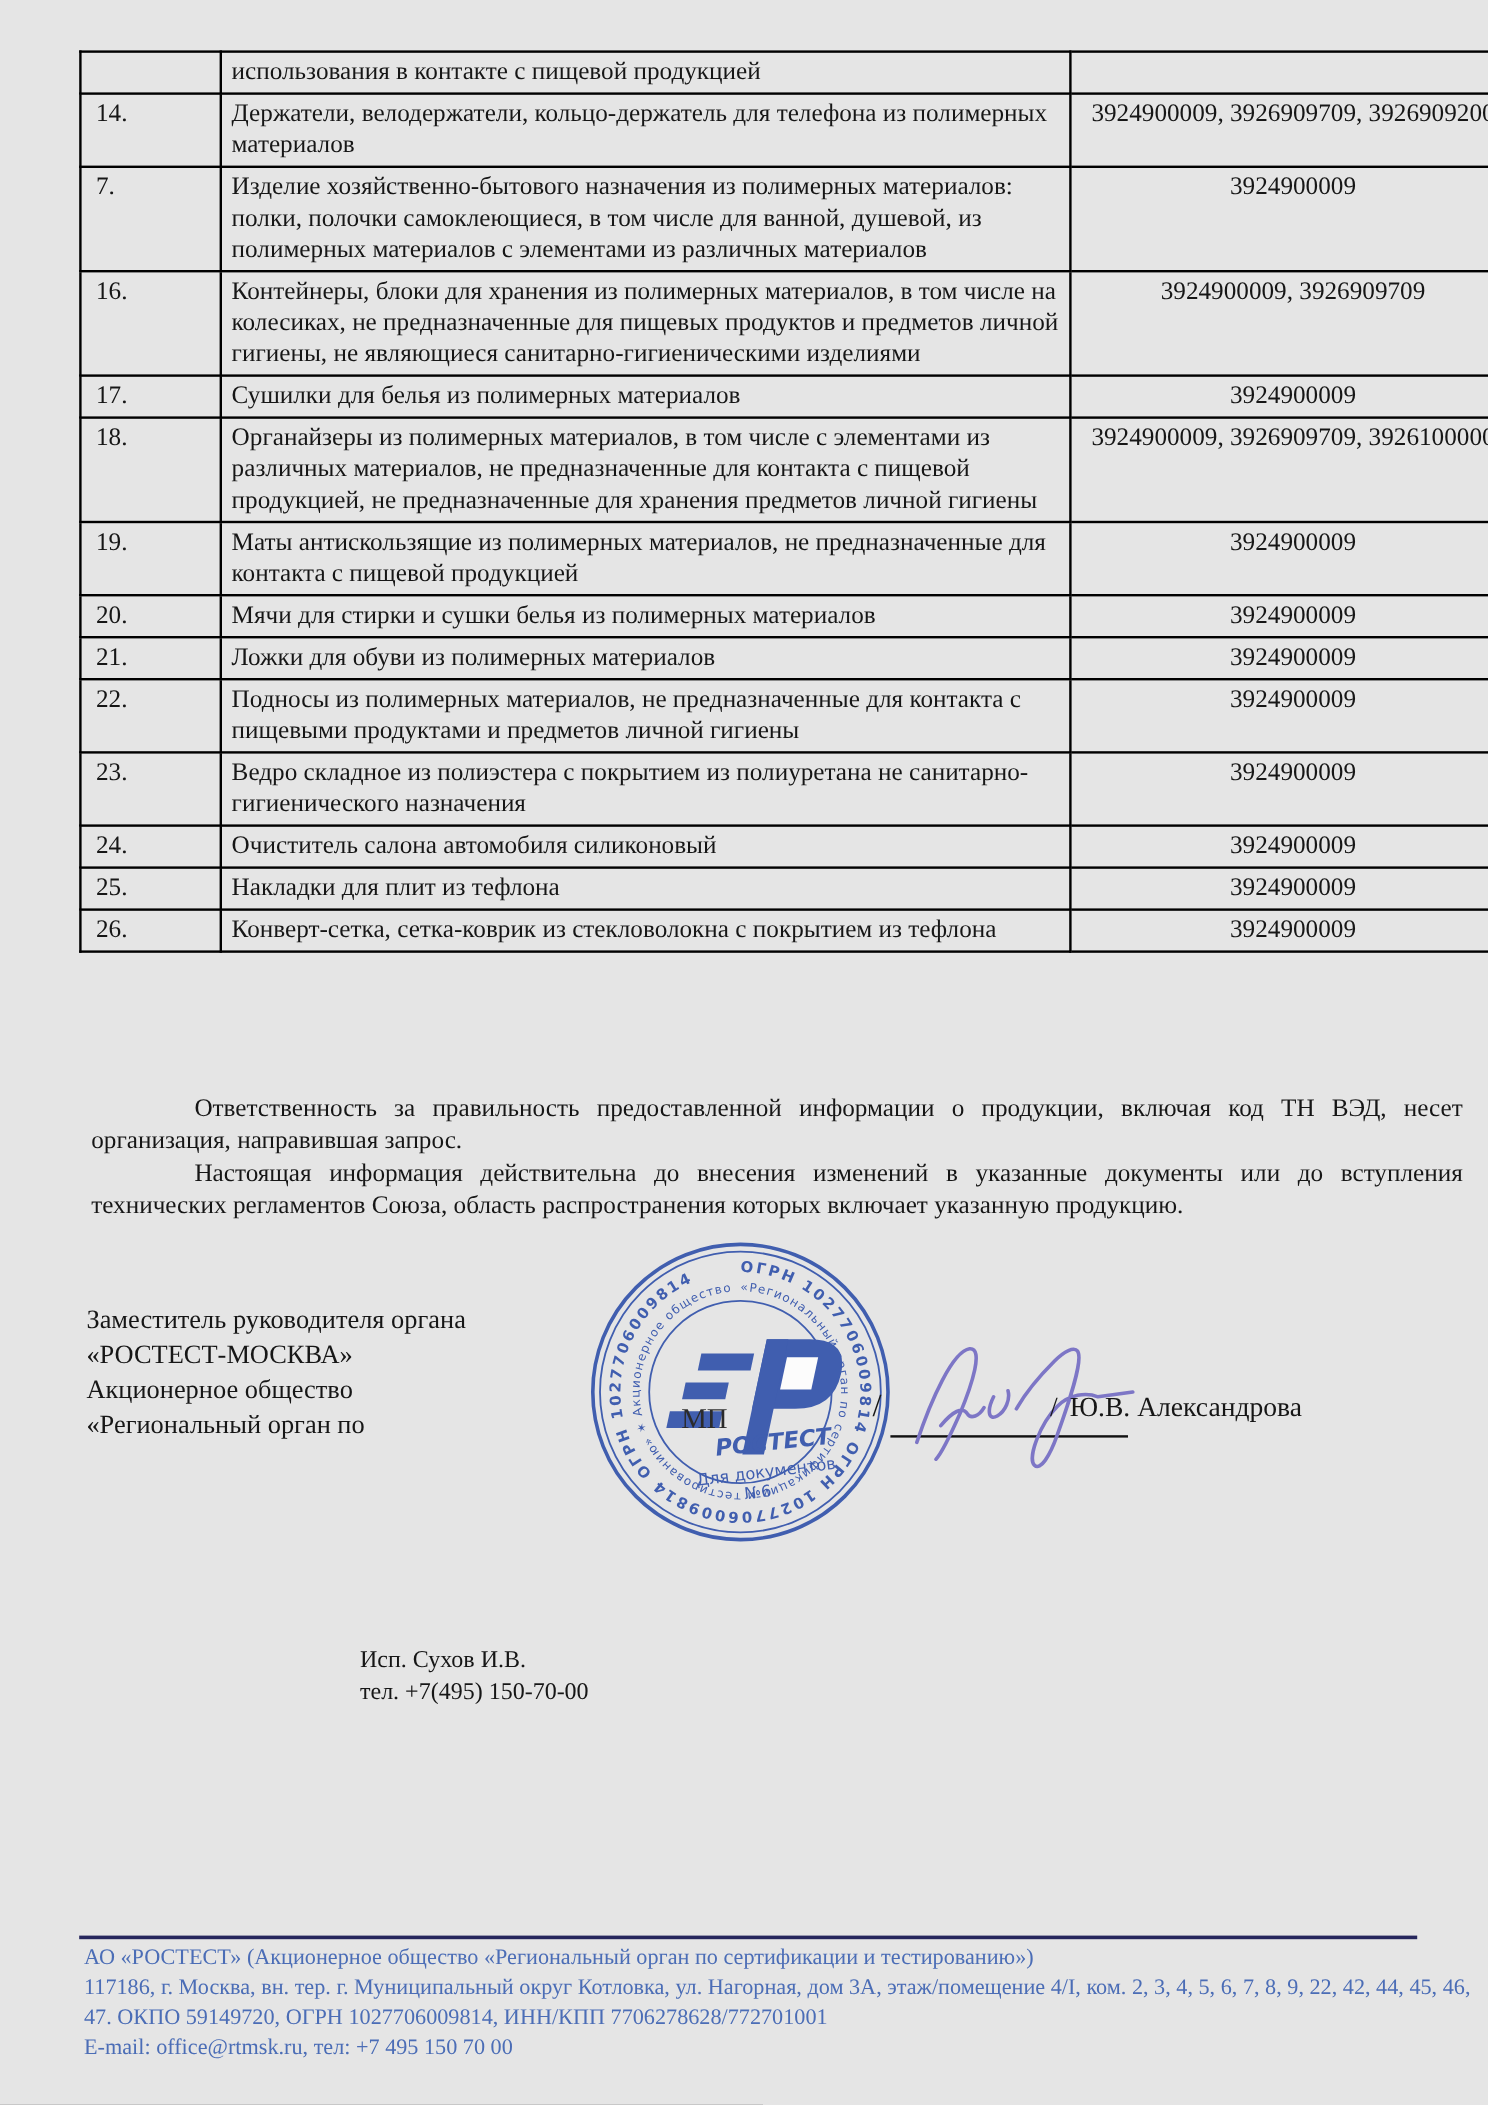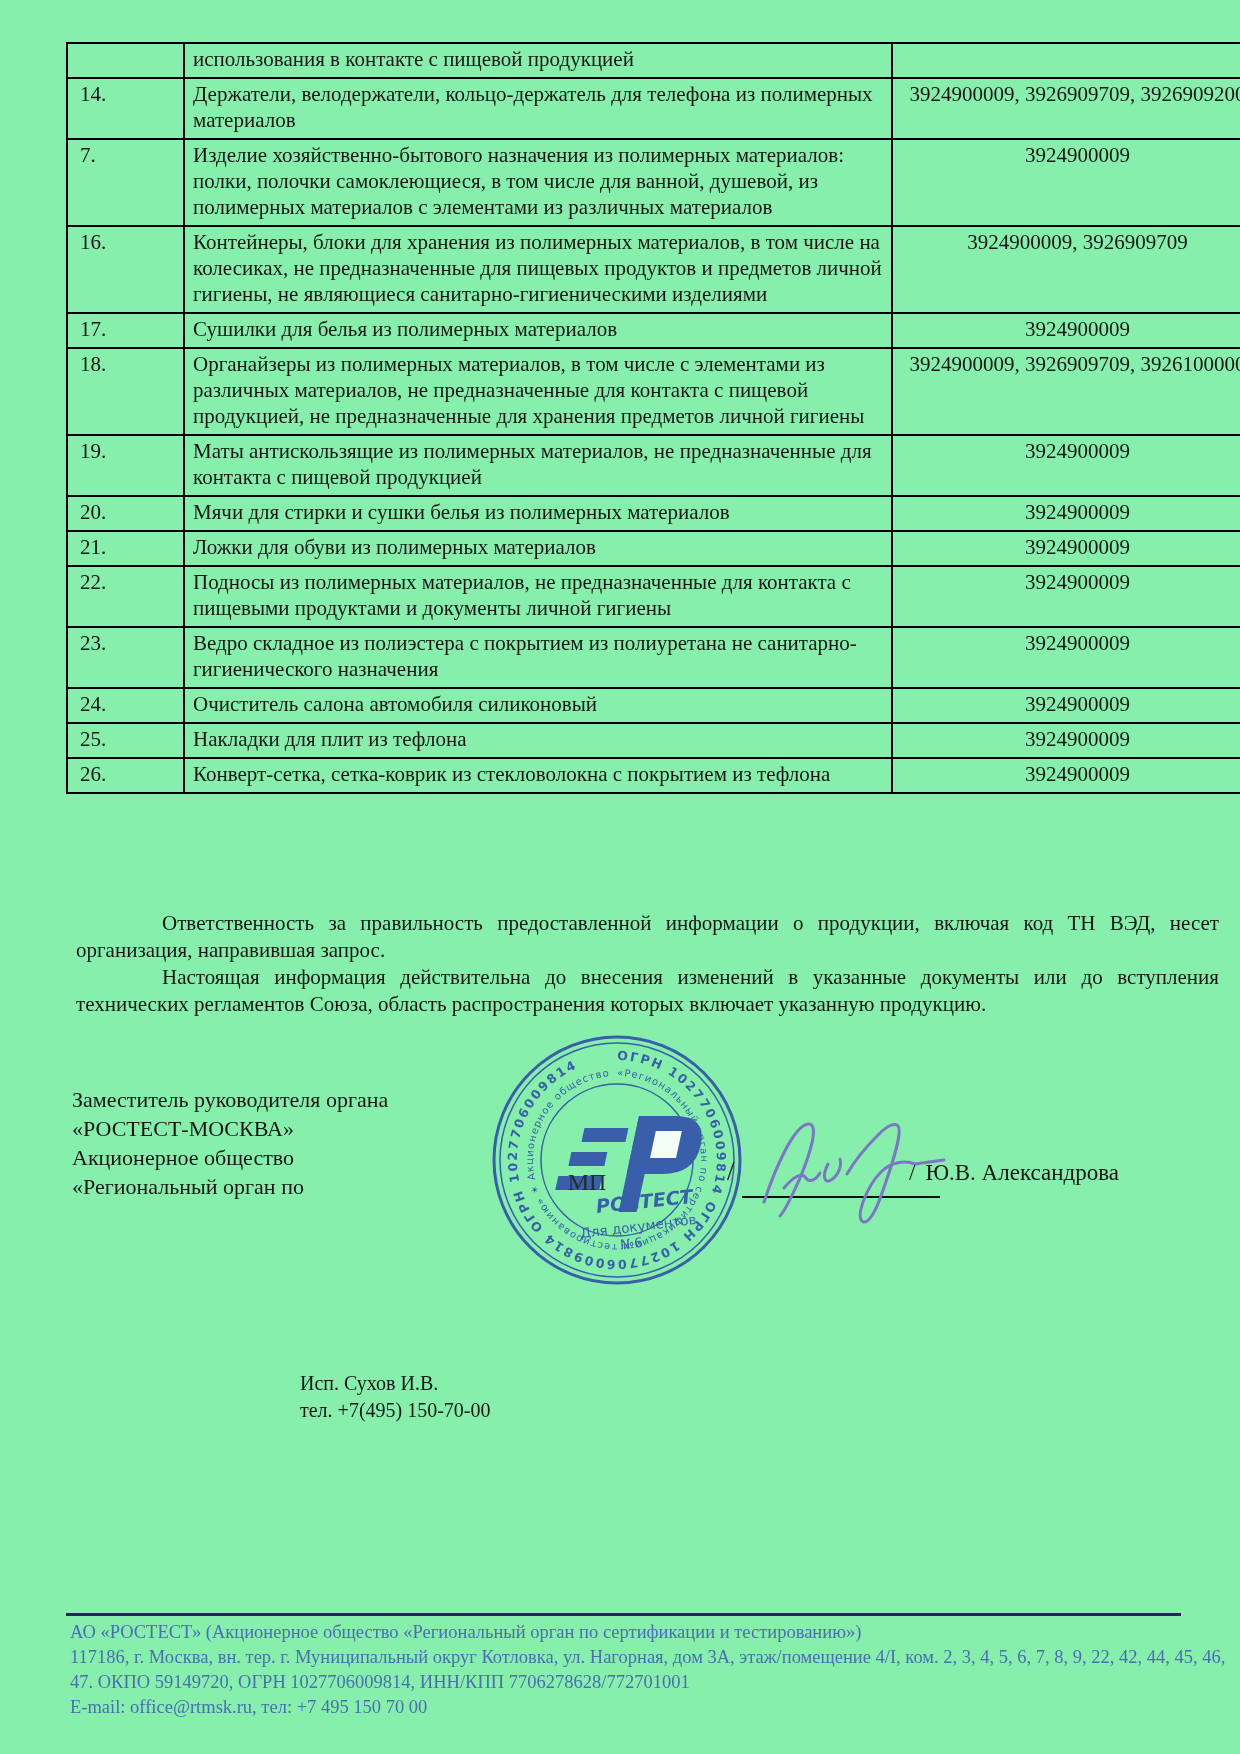--- a/index.html
+++ b/index.html
@@ -1,17 +1,17 @@
 <!DOCTYPE html>
 <html><head>
 <meta charset="utf-8">
 <style>
   html,body{margin:0;padding:0;background:#9a9a9a;}
   .page{
-    position:relative;width:1240px;height:1754px;background:#86efac;
+    position:relative;width:1240px;height:1754px;background:#e5e5e5;
     margin:0 auto;overflow:hidden;
     font-family:"Liberation Serif","DejaVu Serif",serif;color:#161616;
   }
   
   .doc-table{
     position:absolute;left:66px;top:42px;width:1142px;
     border-collapse:collapse;table-layout:fixed;
     font-size:21px;line-height:26px;
   }
   .doc-table td{border:2px solid #000;vertical-align:top;padding:2px 8px 5px 8px;}
@@ -26,21 +26,21 @@
   .para-block p{margin:0;text-indent:86px;}
   
   .sig-title{
     position:absolute;left:72px;top:1074px;width:400px;
     font-size:22px;line-height:29px;margin-top:11px;
   }
   .stamp{position:absolute;left:487px;top:1030px;width:260px;height:260px;opacity:.92;}
   .slash-left{position:absolute;left:727px;top:1156px;font-size:27px;}
   .sig-underline{position:absolute;left:742px;top:1168px;width:198px;height:28px;border-bottom:2px solid #111;}
   .sig-ink{position:absolute;left:750px;top:1116px;width:205px;height:115px;}
-  .sig-name{position:absolute;left:909px;top:1160px;font-size:23px;white-space:nowrap;}
+  .sig-name{position:absolute;left:875px;top:1160px;font-size:23px;white-space:nowrap;}
   .sig-name .sep{margin-right:10px;}
   
   .executor{position:absolute;left:300px;top:1370px;font-size:20px;line-height:27px;}
   
   .footer-rule{position:absolute;left:66px;top:1613px;width:1115px;height:3px;background:#26265c;}
   .footer{
     position:absolute;left:70px;top:1620px;width:1160px;
     font-size:18.5px;line-height:25px;color:#4b6db6;
   }
   .footer div{white-space:nowrap;}
@@ -101,21 +101,21 @@
     </tr>
 
     <tr>
       <td class="c-num">21.</td>
       <td class="c-desc">Ложки для обуви из полимерных материалов</td>
       <td class="c-codes">3924900009</td>
     </tr>
 
     <tr>
       <td class="c-num">22.</td>
-      <td class="c-desc">Подносы из полимерных материалов, не предназначенные для контакта с пищевыми продуктами и документы личной гигиены</td>
+      <td class="c-desc">Подносы из полимерных материалов, не предназначенные для контакта с пищевыми продуктами и предметов личной гигиены</td>
       <td class="c-codes">3924900009</td>
     </tr>
 
     <tr>
       <td class="c-num">23.</td>
       <td class="c-desc">Ведро складное из полиэстера с покрытием из полиуретана не санитарно-гигиенического назначения</td>
       <td class="c-codes">3924900009</td>
     </tr>
 
     <tr>

